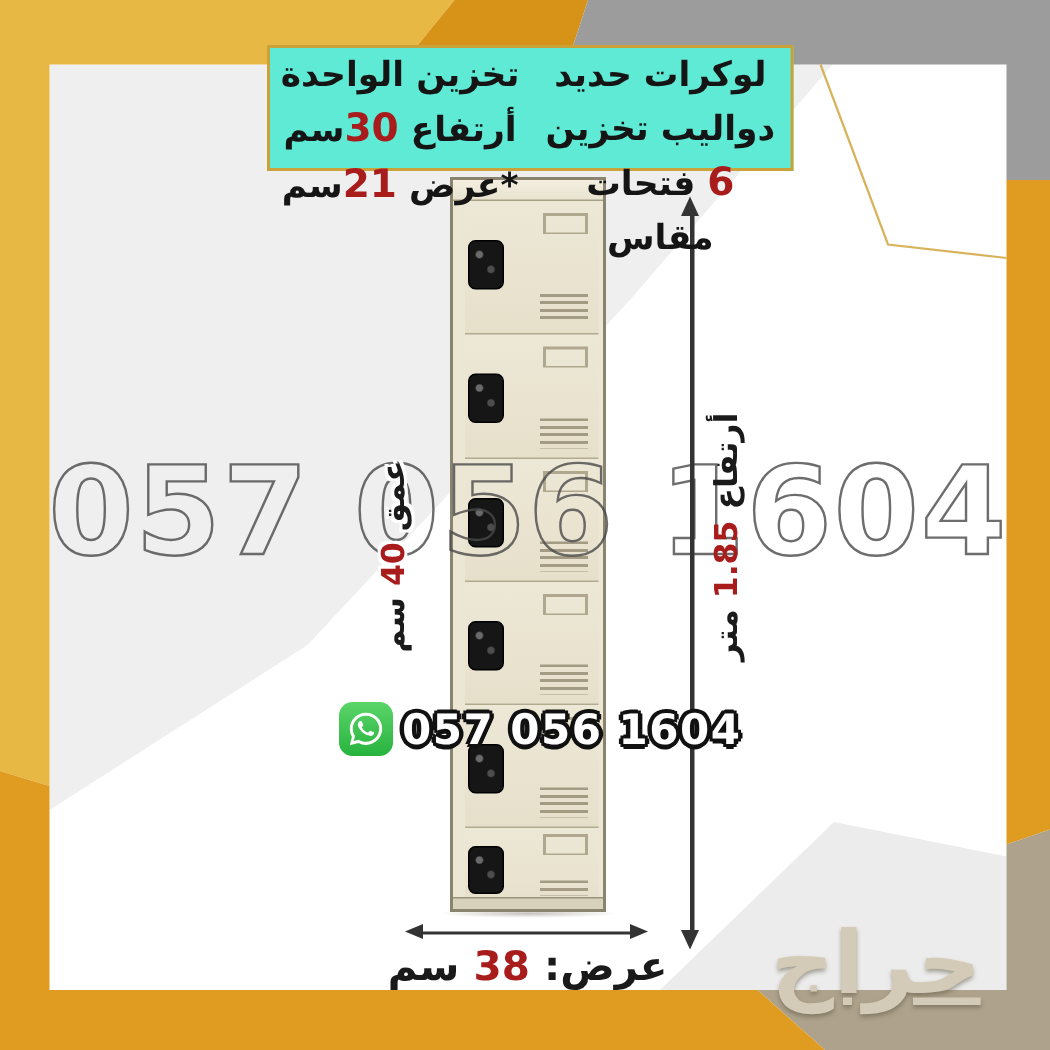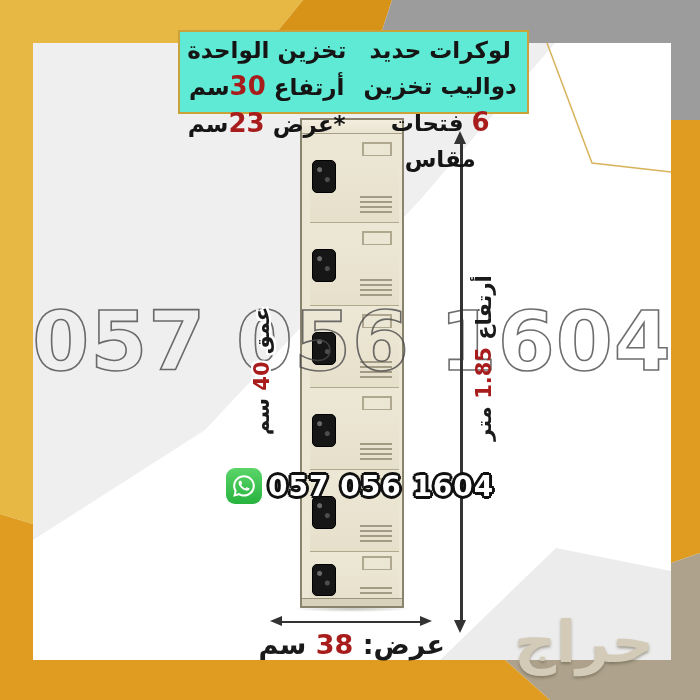--- a/index.html
+++ b/index.html
@@ -81,21 +81,21 @@
     transform:rotate(-90deg);}
   #depth-label{left:197px;top:359px;width:130px;height:24px;font-size:21px;
     transform:rotate(-90deg);
     text-shadow:-2px -2px 0 #fff,2px -2px 0 #fff,-2px 2px 0 #fff,2px 2px 0 #fff;}
   #width-label{left:260px;top:629px;width:185px;font-size:27px;}
   .dim .num{font-size:inherit;}
   
   #haraj-watermark{
     left:468px;top:608px;width:232px;z-index:2;text-align:center;
     font-size:58px;font-weight:bold;color:#D3CBB7;
-    text-shadow:0 2px 3px rgba(100,92,72,.55);direction:rtl;
+    text-shadow:0 2px 3px rgba(100,92,72,.55);direction:rtl;text-decoration:underline;
   }
 </style>
 </head>
 <body>
 
 <div id="stage">
 
   <svg id="bg" width="700" height="700" viewBox="0 0 700 700">
     <rect x="33" y="43" width="638" height="617" fill="#FFFFFF"></rect>
     <polygon points="33,43 555,43 420,200 205,430 33,540" style="fill:var(--content-gray)"></polygon>
@@ -104,21 +104,21 @@
     <polygon points="303,0 392,0 378,43 268,43" style="fill:var(--wedge)"></polygon>
     <polygon points="392,0 700,0 700,120 671,120 671,43 378,43" style="fill:var(--gray)"></polygon>
     <polygon points="671,120 700,120 700,553 671,563" style="fill:var(--orange)"></polygon>
     <polygon points="671,563 700,553 700,700 550,700 505,660 671,660" style="fill:var(--tan)"></polygon>
     <polygon points="0,514 33,524 33,660 505,660 550,700 0,700" style="fill:var(--orange)"></polygon>
     <polyline points="547,43 592,163 671,172" fill="none" stroke="#D8B35C" stroke-width="1.5"></polyline>
   </svg>
 
   <div id="top-box" class="abs">
     <div><span>لوكرات حديد دواليب تخزين </span><span class="num">6</span><span> فتحات مقاس</span></div>
-    <div><span>تخزين الواحدة أرتفاع </span><span class="num">30</span><span>سم *عرض </span><span class="num">23</span><span>سم</span></div>
+    <div><span>تخزين الواحدة أرتفاع </span><span class="num">30</span><span>سم *عرض </span><span class="num">21</span><span>سم</span></div>
   </div>
 
   <div id="locker-shadow" class="abs"></div>
   <div id="locker" class="abs">
     <div id="locker-top"></div>
     <div id="locker-doors">
         <div class="door" style="top: 14px; height: 88px;">
           <span class="handle" style="top:26px;height:31px"></span>
           <span class="tag" style="top:8px"></span>
           <span class="vents" style="height:20px"></span>

